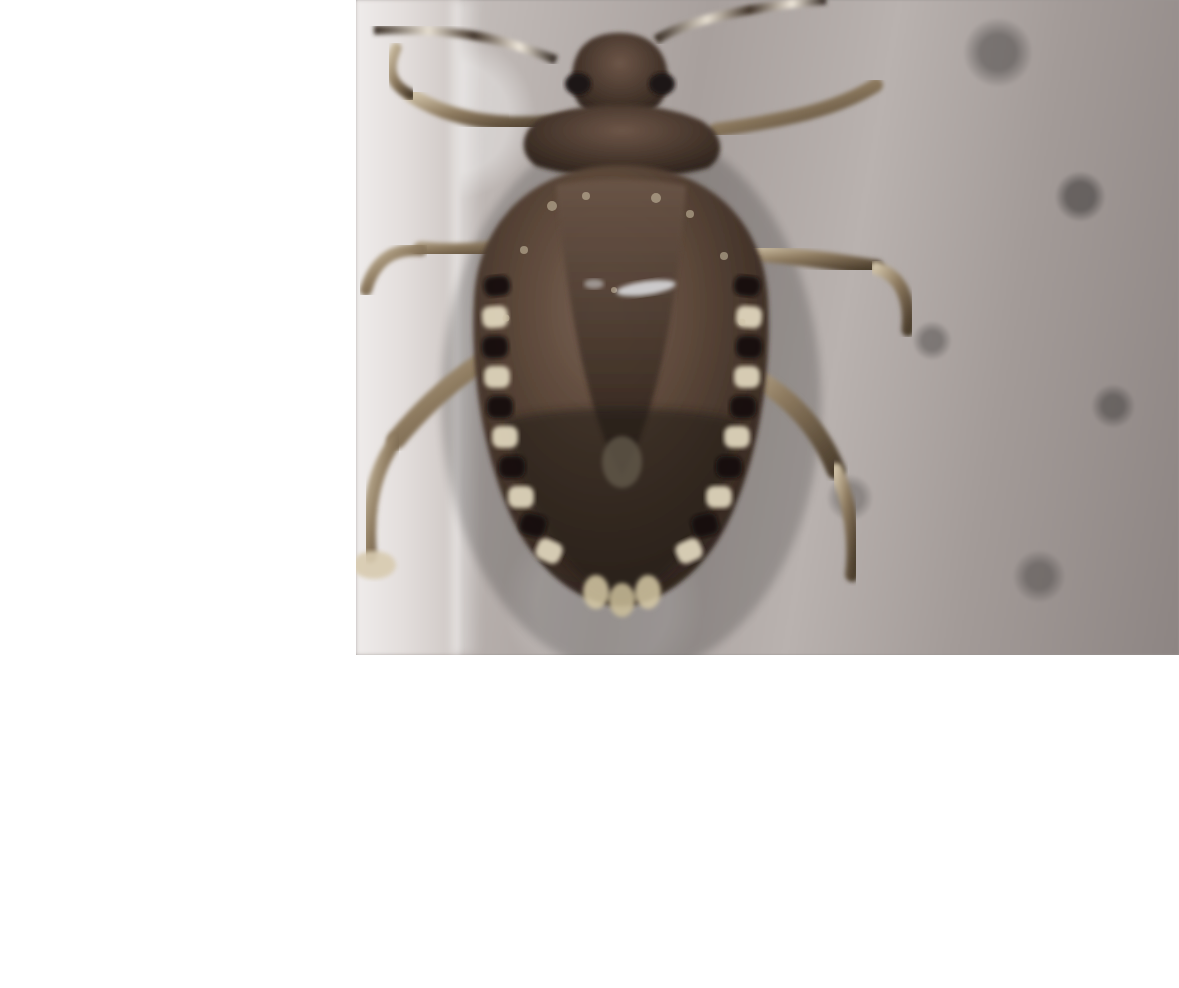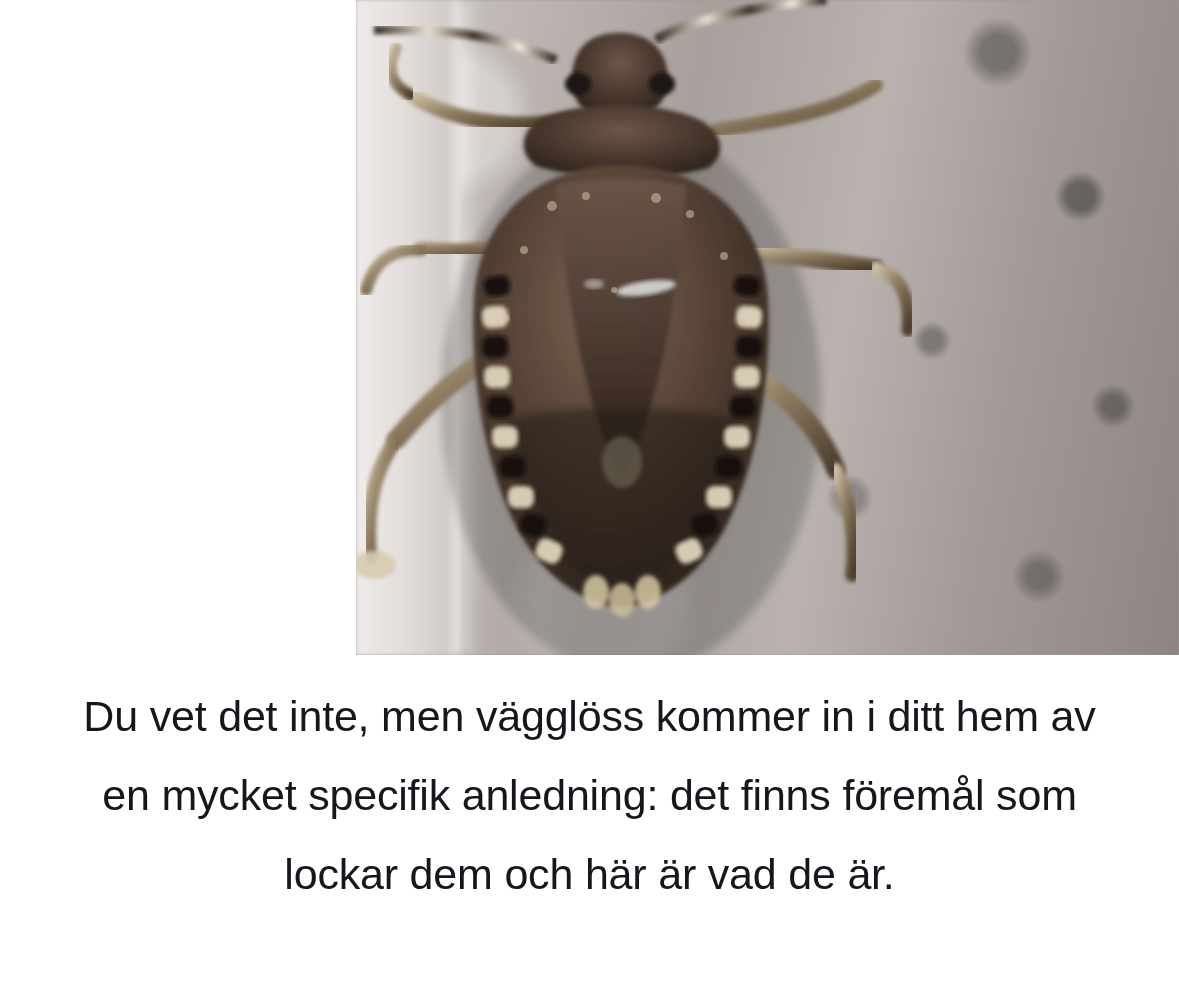--- a/index.html
+++ b/index.html
@@ -250,17 +250,14 @@
           <ellipse cx="290" cy="288" rx="30" ry="7" fill="#e9ecf0" opacity="0.8" transform="rotate(-8 290 288)" filter="url(#soft)"></ellipse>
           <ellipse cx="238" cy="284" rx="10" ry="5" fill="#e3e7ea" opacity="0.5" filter="url(#soft)"></ellipse>
 
           <ellipse cx="222" cy="84" rx="13" ry="11" fill="#1b1412" filter="url(#soft)"></ellipse>
           <ellipse cx="306" cy="84" rx="13" ry="11" fill="#1b1412" filter="url(#soft)"></ellipse>
         </svg>
       </div>
     </div>
   </div>
 
-  <div class="caption">
-    <p class="caption-text">Du vet det inte, men vägglöss kommer in i ditt hem av en mycket specifik anledning: det finns föremål som lockar dem och här är vad de är.</p>
-  </div>
 
 </div>
 
 </body></html>

